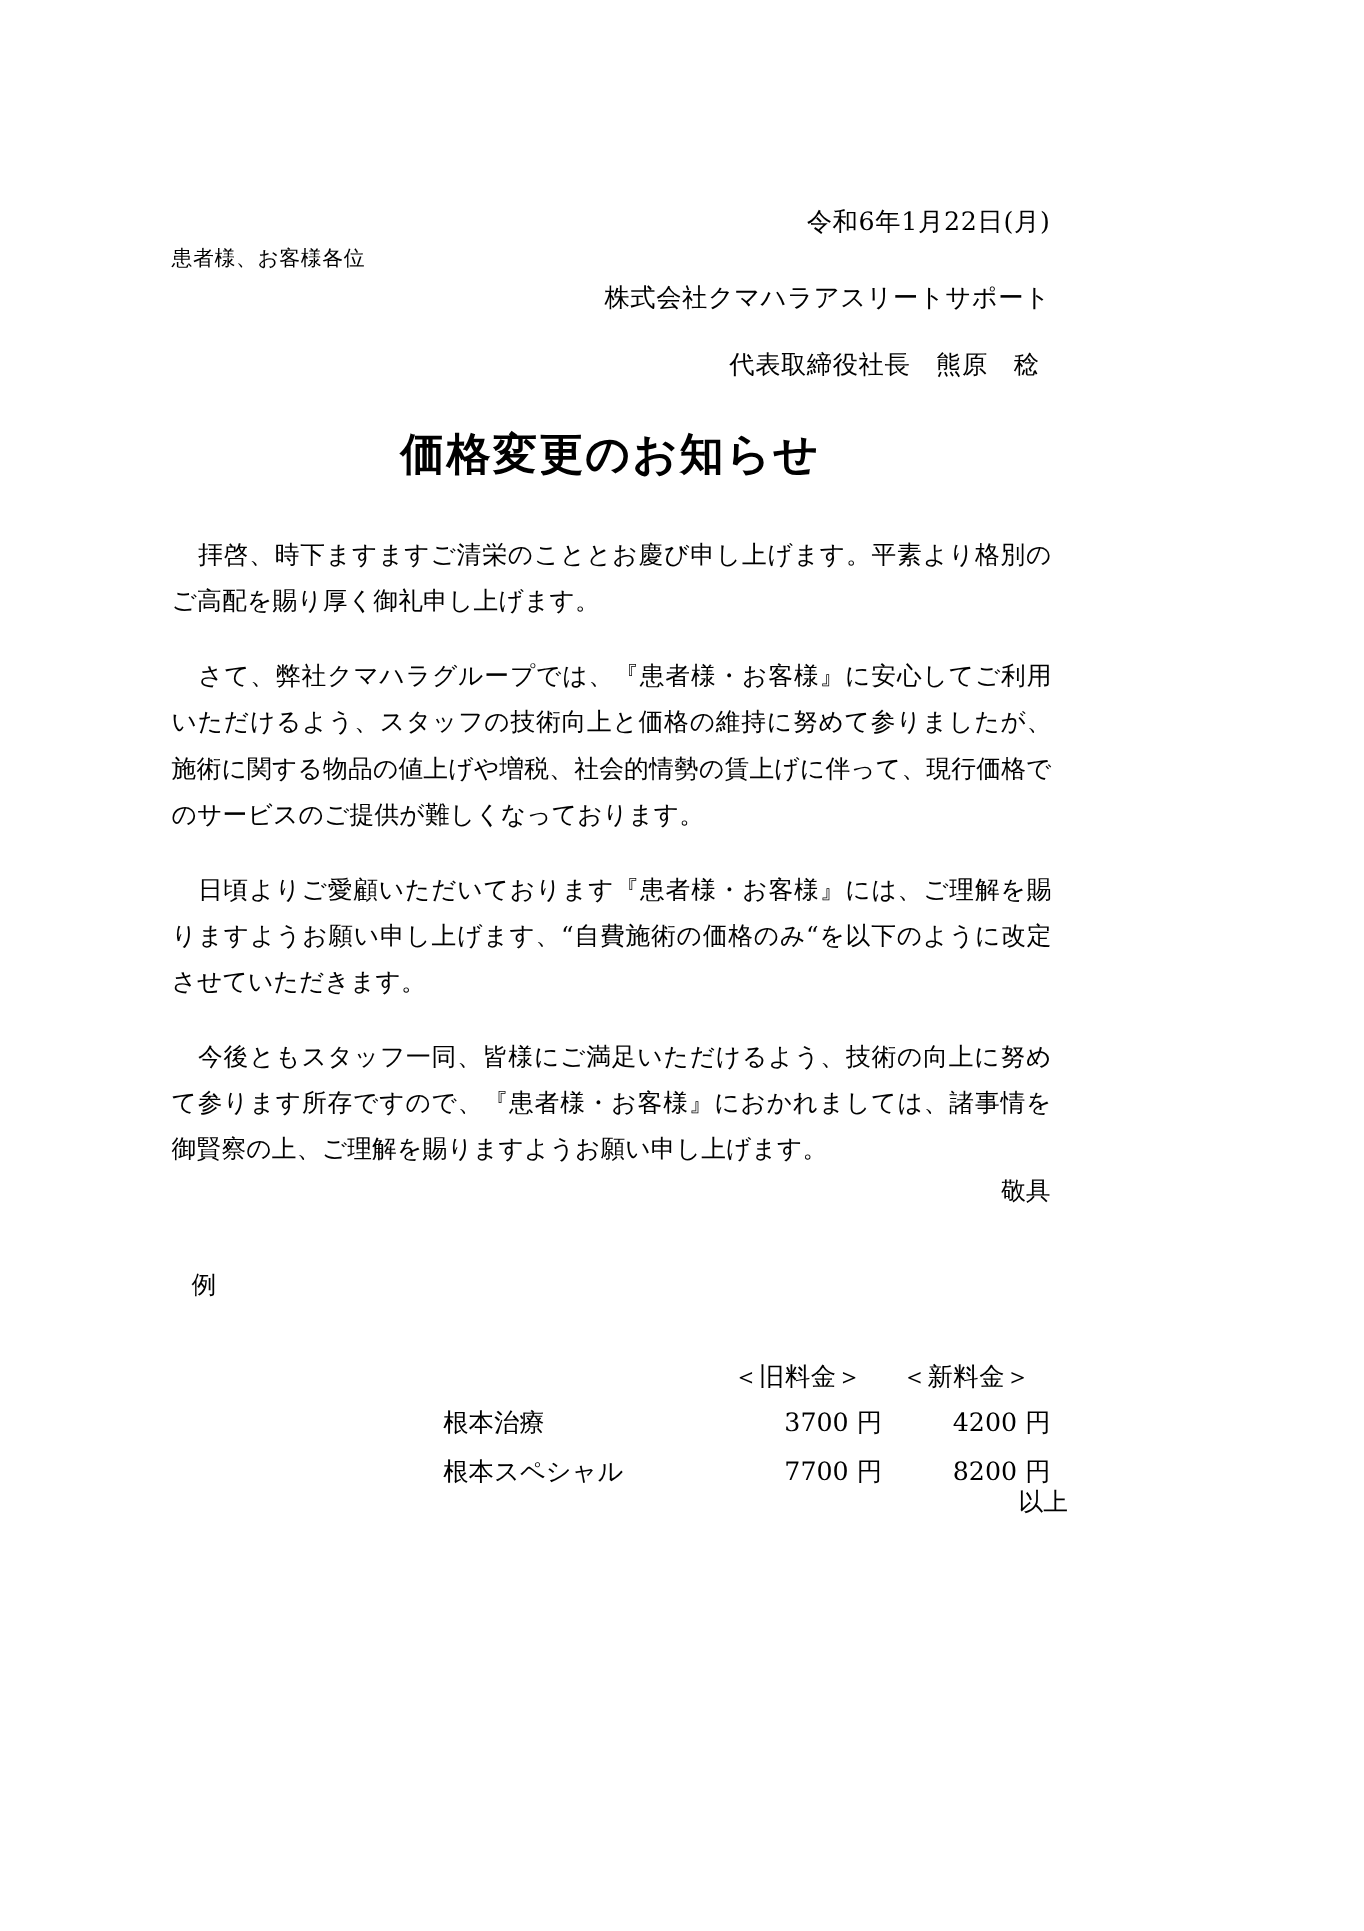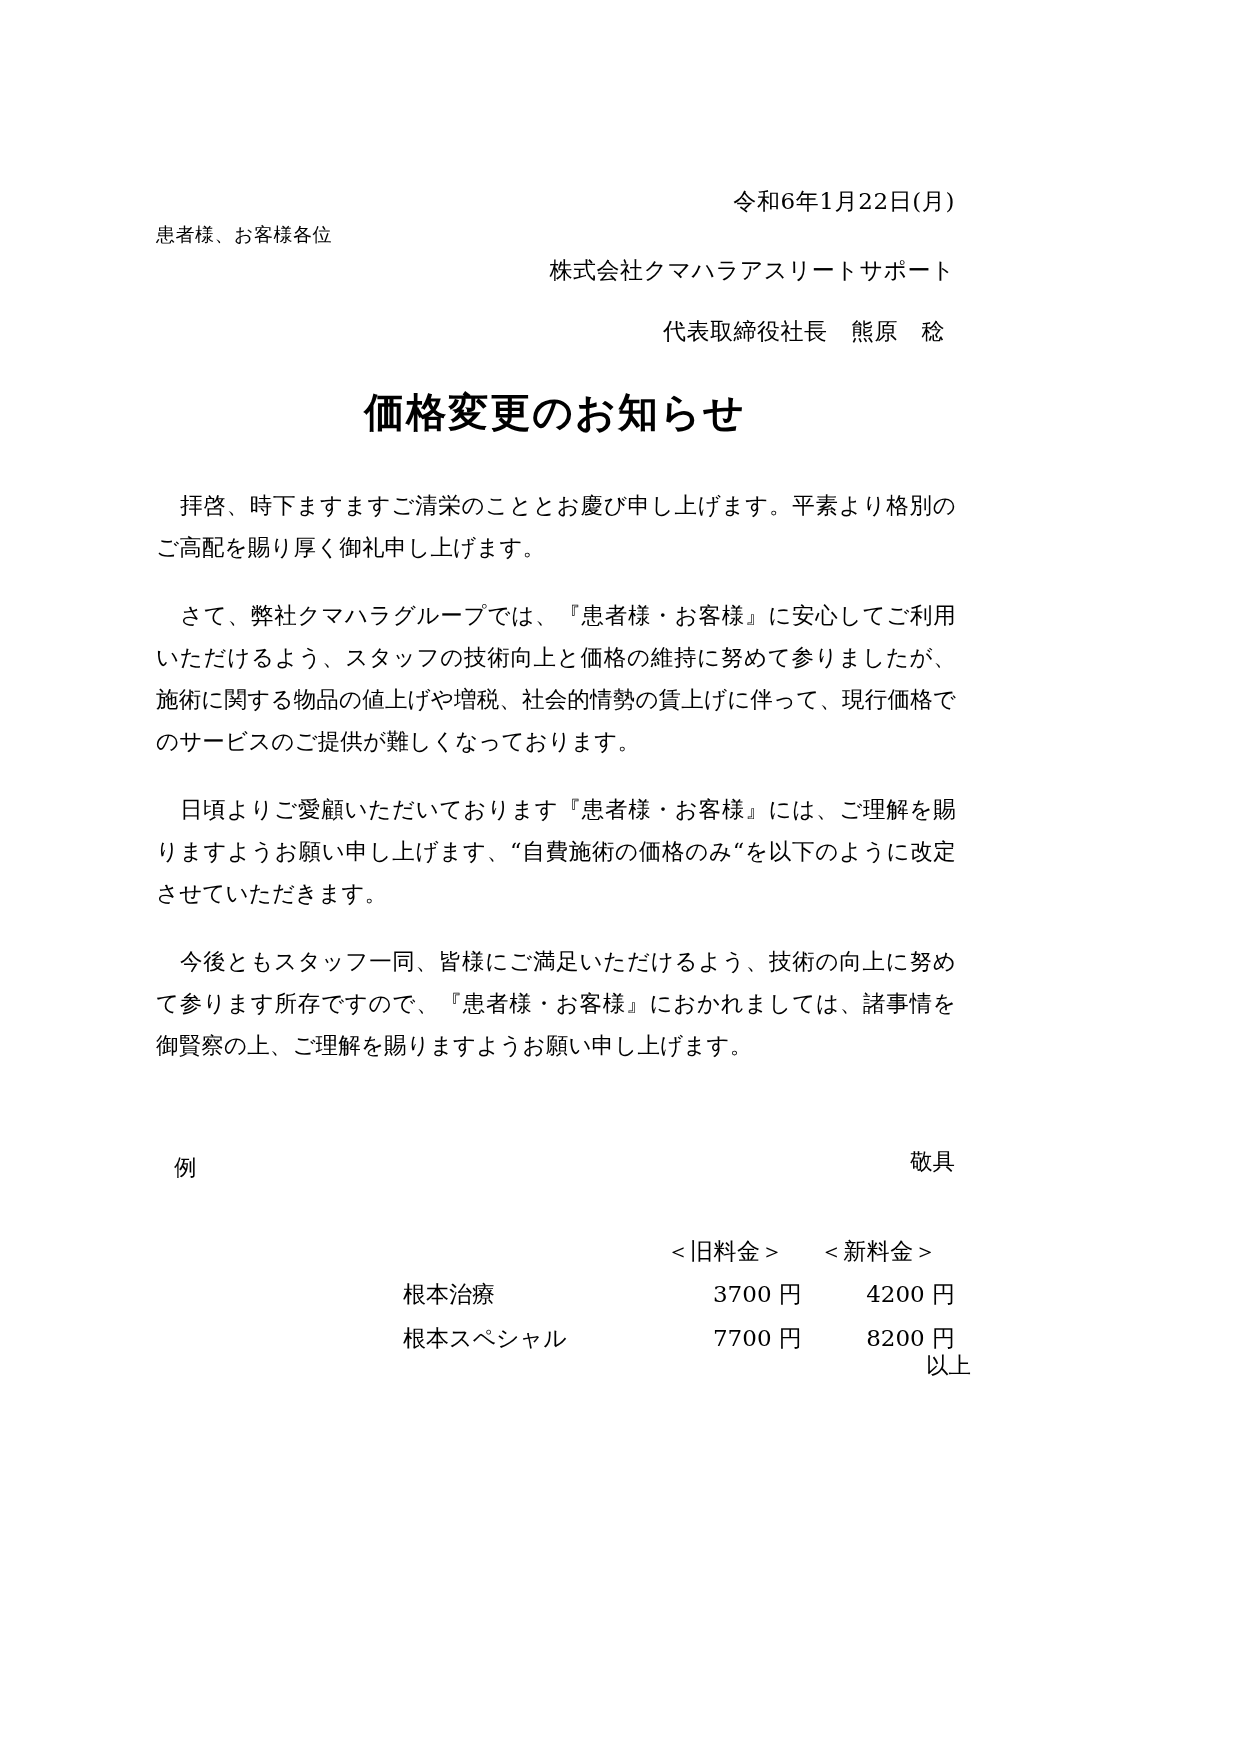--- a/index.html
+++ b/index.html
@@ -98,21 +98,21 @@
     text-justify: inter-character;
     text-indent: 24px;
     margin: 0 0 26px 0;
     letter-spacing: 0.15px;
   }
   .para:last-child { margin-bottom: 0; }
 
   .closing-right {
     position: absolute;
     left: 0;
-    top: 1146px;
+    top: 1067px;
     width: 800px;
     text-align: right;
     font-size: 22.5px;
     white-space: nowrap;
   }
 
   
   .example-label {
     position: absolute;
     left: 19px;

